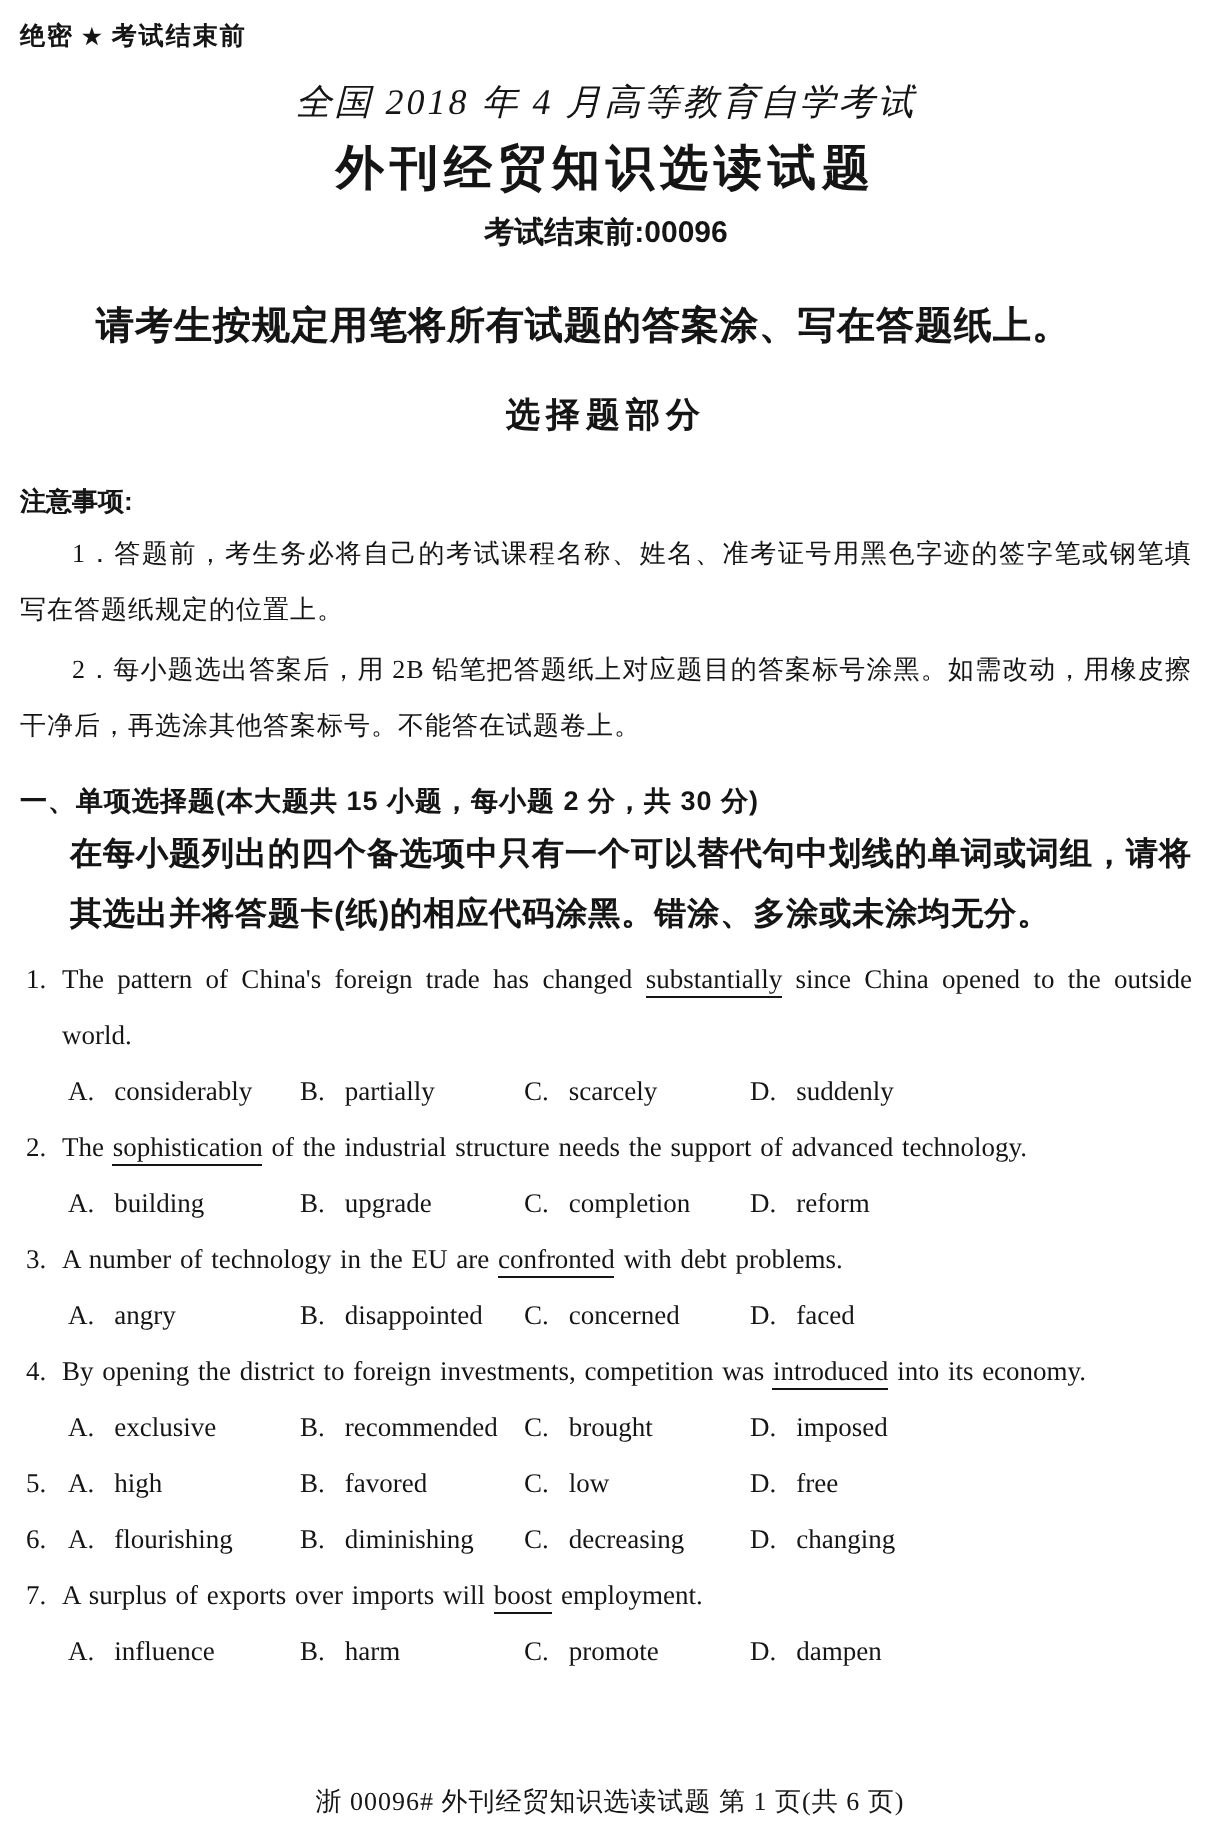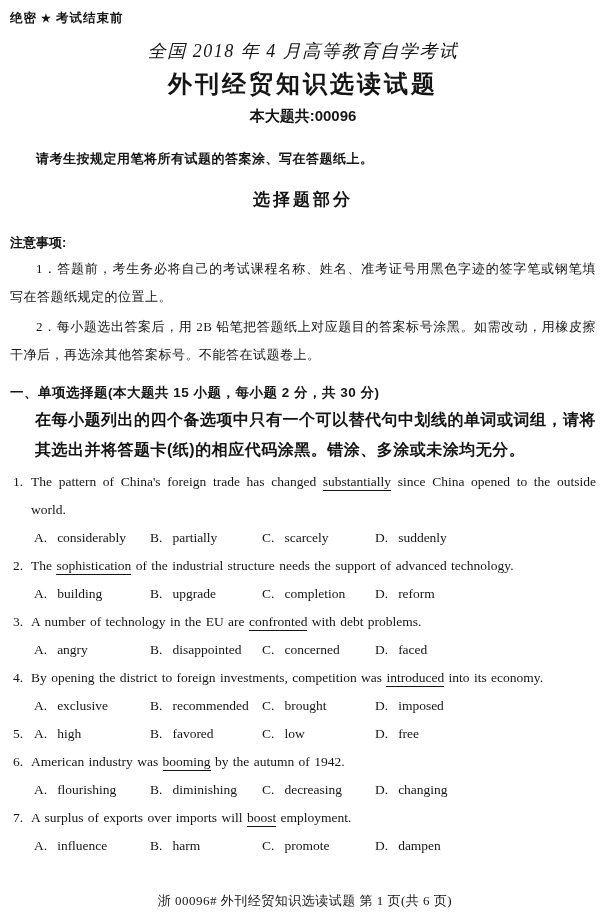--- a/index.html
+++ b/index.html
@@ -40,21 +40,21 @@
     text-align: center;
     font-family: "Liberation Sans", sans-serif;
     font-weight: bold;
     font-size: 15px;
     margin-top: 7px;
   }
 
   .answer-instruction {
     font-family: "Liberation Sans", sans-serif;
     font-weight: bold;
-    font-size: 13px;
+    font-size: 19px;
     margin-top: 24px;
     text-indent: 2em;
     letter-spacing: 0.5px;
   }
 
   .section-title {
     text-align: center;
     font-family: "Liberation Sans", sans-serif;
     font-weight: bold;
     font-size: 17px;
@@ -120,21 +120,21 @@
 <body>
 
 <div class="page">
 
   <div class="secrecy-line">
     <span>绝密</span><span class="star">★</span><span>考试结束前</span>
   </div>
 
   <div class="title1">全国 2018 年 4 月高等教育自学考试</div>
   <div class="title2">外刊经贸知识选读试题</div>
-  <div class="title3">本大题共:00096</div>
+  <div class="title3">考试结束前:00096</div>
 
   <div class="answer-instruction">请考生按规定用笔将所有试题的答案涂、写在答题纸上。</div>
 
   <div class="section-title">选择题部分</div>
 
   <div class="notes-label">注意事项:</div>
   <p class="note">1．答题前，考生务必将自己的考试课程名称、姓名、准考证号用黑色字迹的签字笔或钢笔填写在答题纸规定的位置上。</p>
   <p class="note">2．每小题选出答案后，用 2B 铅笔把答题纸上对应题目的答案标号涂黑。如需改动，用橡皮擦干净后，再选涂其他答案标号。不能答在试题卷上。</p>
 
   <div class="part-heading">一、单项选择题(本大题共 15 小题，每小题 2 分，共 30 分)</div>
@@ -267,25 +267,20 @@
           </span>
         <span class="opt opt-d">
             <span class="olabel">D.</span>
             <span>free</span>
           </span>
       </div>
     </div>
 
     <div class="question">
       <span class="qnum">6.</span>
-      <p class="qtext">
-        <span>American industry was</span>
-        <span class="u">booming</span>
-        <span>by the autumn of 1942.</span>
-      </p>
       <div class="opts">
         <span class="opt opt-a">
             <span class="olabel">A.</span>
             <span>flourishing</span>
           </span>
         <span class="opt opt-b">
             <span class="olabel">B.</span>
             <span>diminishing</span>
           </span>
         <span class="opt opt-c">

